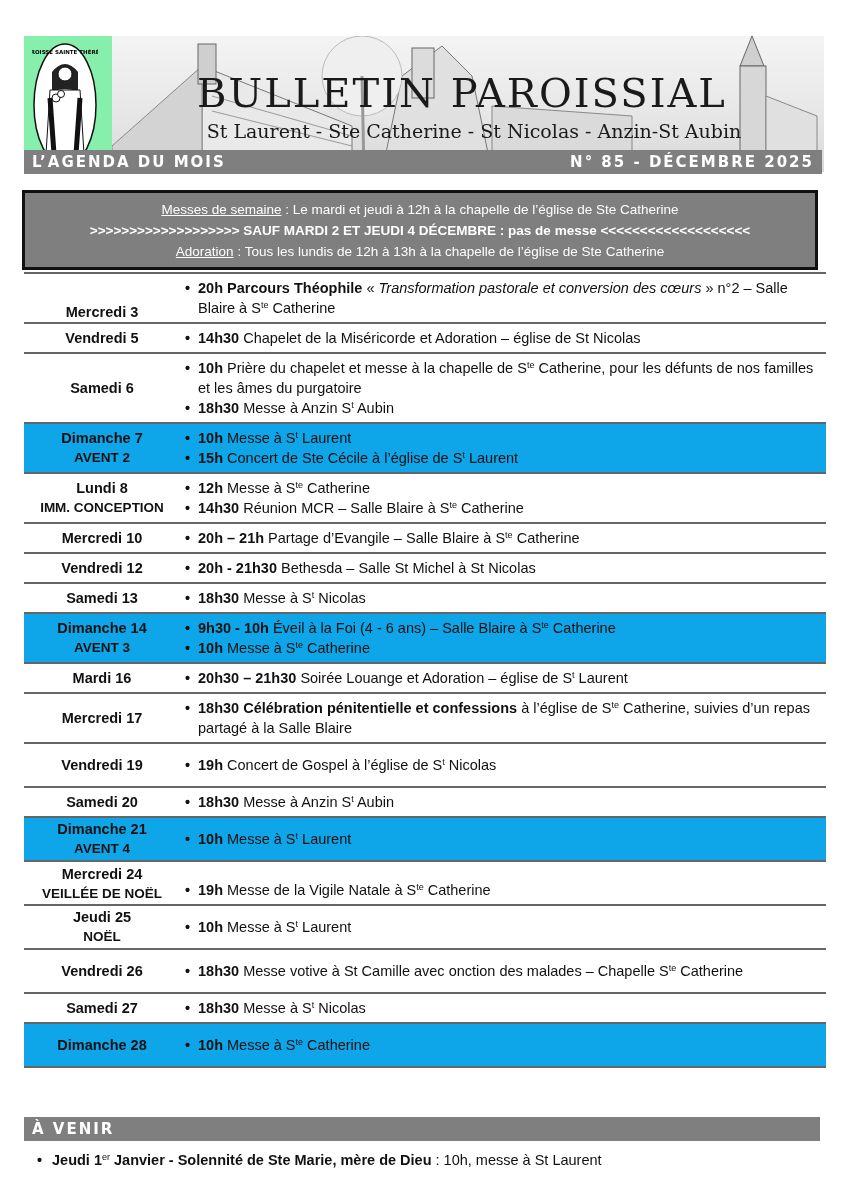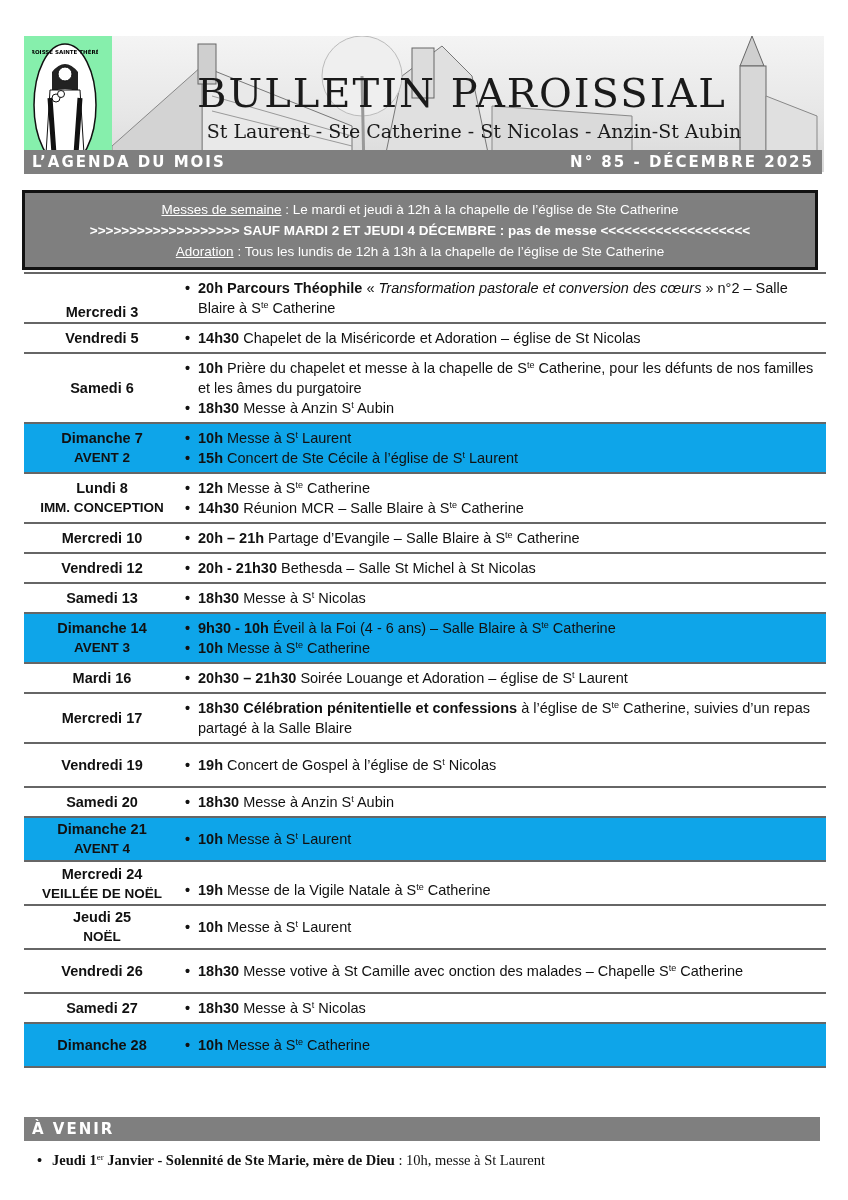--- a/index.html
+++ b/index.html
@@ -77,21 +77,21 @@
   .ev::before {
     content: "•"; position: absolute; left: 1px; top: 0; font-weight: bold;
   }
   .ev .t { font-weight: bold; }
   .ev .bt { font-weight: bold; }
   .ev i { font-style: italic; }
   sup { font-size: 9px; vertical-align: 5px; line-height: 0; }
 
   .upcoming {
     position: absolute; left: 36px; top: 1150px; width: 790px;
-    font-size: 14.5px; line-height: 20px; font-family: Liberation Serif, serif;
+    font-size: 14.5px; line-height: 20px;
   }
   .upcoming .ev { padding-left: 16px; }
 </style>
 </head>
 <body>
 
 <div class="banner">
   <svg class="logo" viewBox="0 0 66 126" width="66" height="126">
     <ellipse cx="33" cy="63" rx="31" ry="61" fill="#fff" stroke="#111" stroke-width="1.5"></ellipse>
     <path d="M20 30 Q33 14 46 30 L46 50 Q33 44 20 50 Z" fill="#222"></path>

